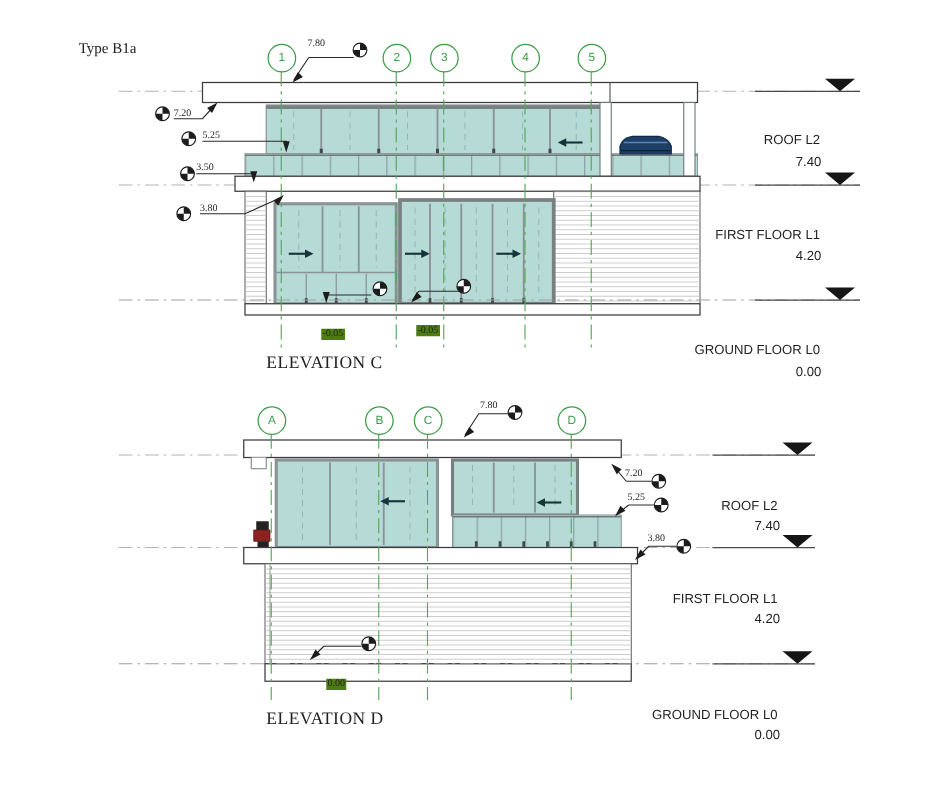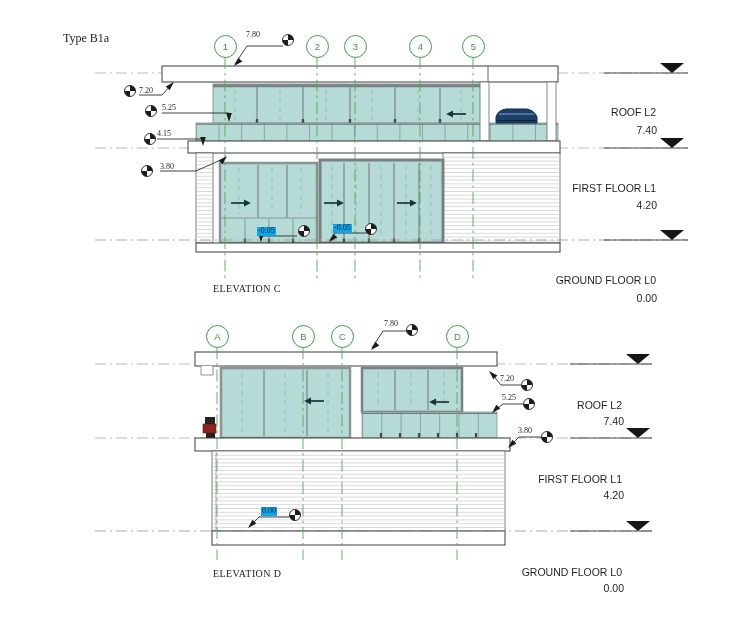--- a/index.html
+++ b/index.html
@@ -1,23 +1,23 @@
 <!DOCTYPE html>
 <html><head>
 <meta charset="utf-8">
 <style>
   html,body{margin:0;padding:0;background:#fff;}
   .canvas{position:relative;width:750px;height:629px;background:#ffffff;overflow:hidden;
           font-family:"Liberation Sans",sans-serif;color:#2e2e2e;}
   .cv{position:absolute;left:0;top:0;}
   .txt{position:absolute;white-space:nowrap;line-height:1.1;font-family:Liberation Serif, serif;}
   .type-label{font-size:12px;color:#222;}
-  .title{font-size:10px;letter-spacing:.4px;color:#222;}
+  .title{font-size:14px;letter-spacing:.4px;color:#222;}
   .small{font-size:8px;color:#1f1f1f;}
-  .halo{background:#0ea5e9;padding:0 1px;}
+  .halo{background:#4d7c0f;padding:0 1px;margin-top:36px;}
   .lvl{position:absolute;width:140px;text-align:right;font-size:10.5px;color:#1f1f1f;white-space:nowrap;margin-top:48px;}
   .bubble{position:absolute;width:21px;height:21px;border:1px solid #3f9d49;border-radius:50%;
           background:#fff;color:#3f9d49;font-size:9.5px;display:flex;align-items:center;justify-content:center;}
 </style>
 </head>
 <body>
 
 <div class="canvas">
 
 <svg class="cv" width="750" height="629" viewBox="0 0 750 629">
@@ -304,21 +304,21 @@
 
 <div class="bubble" style="left:214px;top:35px">1</div>
 <div class="bubble" style="left:306px;top:35px">2</div>
 <div class="bubble" style="left:344px;top:35px">3</div>
 <div class="bubble" style="left:409px;top:35px">4</div>
 <div class="bubble" style="left:462px;top:35px">5</div>
 
 <div class="txt small" style="left:246px;top:31px">7.80</div>
 <div class="txt small" style="left:139px;top:87px">7.20</div>
 <div class="txt small" style="left:162px;top:104px">5.25</div>
-<div class="txt small" style="left:157px;top:130px">4.15</div>
+<div class="txt small" style="left:157px;top:130px">3.50</div>
 <div class="txt small" style="left:160px;top:163px">3.80</div>
 <div class="txt small halo" style="left:257px;top:227px">-0.05</div>
 <div class="txt small halo" style="left:333px;top:224px">-0.05</div>
 
 <div class="lvl" style="left:516px;top:58px">ROOF L2</div>
 <div class="lvl" style="left:517px;top:76px">7.40</div>
 <div class="lvl" style="left:516px;top:134px">FIRST FLOOR L1</div>
 <div class="lvl" style="left:517px;top:151px">4.20</div>
 <div class="lvl" style="left:516px;top:226px">GROUND FLOOR L0</div>
 <div class="lvl" style="left:517px;top:244px">0.00</div>

